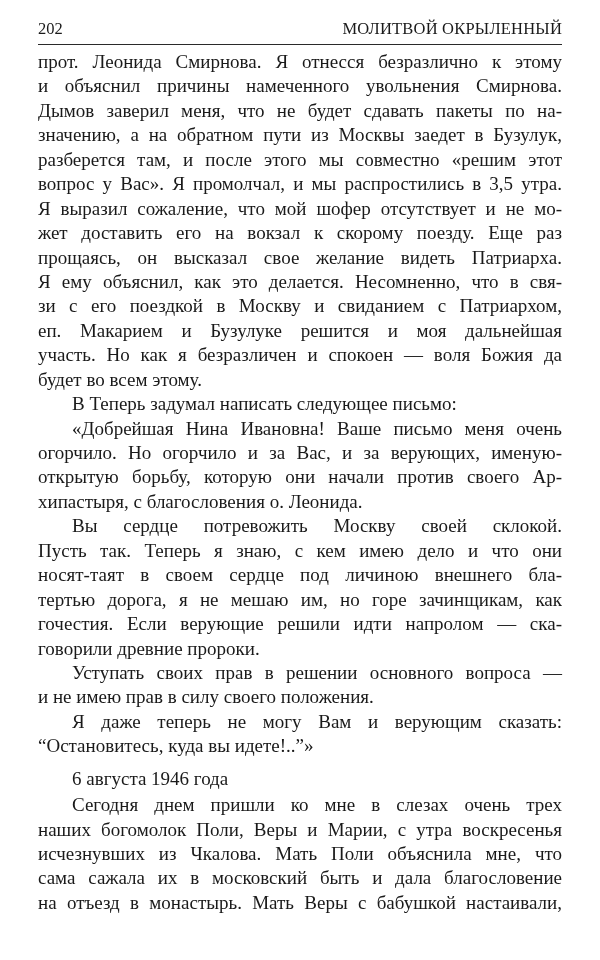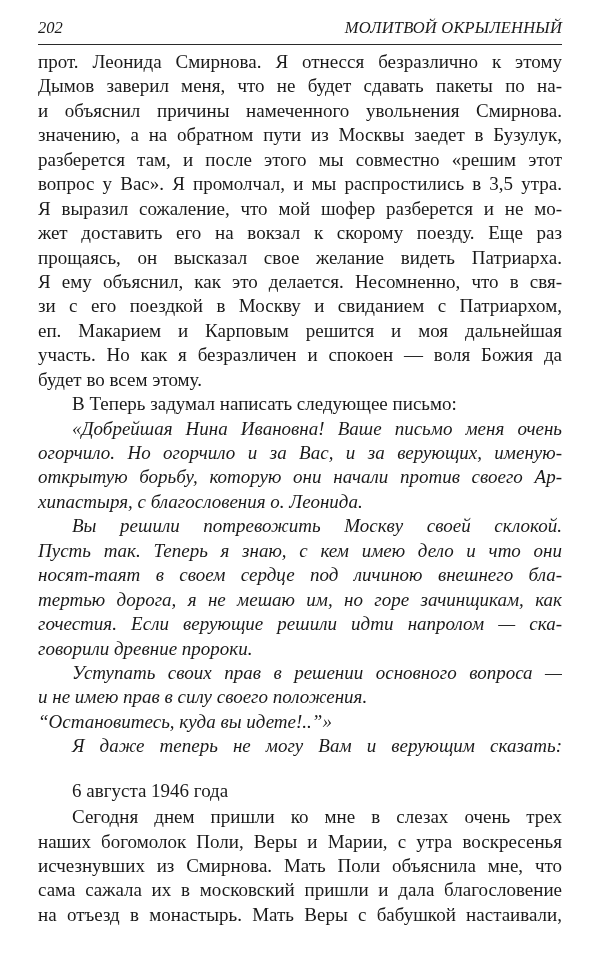--- a/index.html
+++ b/index.html
@@ -1,95 +1,95 @@
 <!DOCTYPE html>
 <html><head>
 <meta charset="utf-8">
 <style>
   html, body { margin:0; padding:0; background:#ffffff; }
   body { width:600px; height:960px; overflow:hidden; position:relative;
          font-family:"Liberation Serif","DejaVu Serif",serif; color:#1a1a1a; }
   .page { position:absolute; left:38px; top:18px; width:524px; }
-  .running-head { display:flex; justify-content:space-between; align-items:flex-start;
-                  font-size:16.5px; line-height:20px; height:22px;font-style:italic; }
+  .running-head { display:flex; justify-content:space-between; align-items:center;
+                  font-size:16.5px; line-height:20px; height:22px; }
   .running-head .num { letter-spacing:0; }
   .running-head .title { letter-spacing:0.2px; }
   .rule { border-top:1.6px solid #2a2a2a; margin-top:4px; }
   .body { margin-top:5px; font-size:19px; line-height:24.45px; }
   .line { display:block; white-space:nowrap; text-align:justify; text-align-last:justify; height:24.45px; overflow:visible; }
   .line.last { text-align-last:left; }
   .indent { padding-left:34px; }
-  .it { font-style:italic; }
-  .date { margin-top:20px; margin-bottom:2px; }
+  .it { }
+  .date { margin-top:8px; margin-bottom:2px; }
 </style>
 </head>
 <body>
 
 <div class="page">
   <div class="running-head">
     <span class="num">202</span>
     <span class="title">МОЛИТВОЙ ОКРЫЛЕННЫЙ</span>
   </div>
   <div class="rule"></div>
 
   <div class="body">
 
     <div>
       <span class="line">прот. Леонида Смирнова. Я отнесся безразлично к этому</span>
+      <span class="line">и объяснил причины намеченного увольнения Смирнова.</span>
       <span class="line">Дымов заверил меня, что не будет сдавать пакеты по на-</span>
-      <span class="line">и объяснил причины намеченного увольнения Смирнова.</span>
       <span class="line">значению, а на обратном пути из Москвы заедет в Бузулук,</span>
       <span class="line">разберется там, и после этого мы совместно «решим этот</span>
       <span class="line">вопрос у Вас». Я промолчал, и мы распростились в 3,5 утра.</span>
-      <span class="line">Я выразил сожаление, что мой шофер разберется и не мо-</span>
+      <span class="line">Я выразил сожаление, что мой шофер отсутствует и не мо-</span>
       <span class="line">жет доставить его на вокзал к скорому поезду. Еще раз</span>
       <span class="line">прощаясь, он высказал свое желание видеть Патриарха.</span>
       <span class="line">Я ему объяснил, как это делается. Несомненно, что в свя-</span>
       <span class="line">зи с его поездкой в Москву и свиданием с Патриархом,</span>
-      <span class="line">еп. Макарием и Карповым решится и моя дальнейшая</span>
+      <span class="line">еп. Макарием и Бузулуке решится и моя дальнейшая</span>
       <span class="line">участь. Но как я безразличен и спокоен — воля Божия да</span>
       <span class="line last">будет во всем этому.</span>
     </div>
 
     <div>
       <span class="line last indent">В Теперь задумал написать следующее письмо:</span>
     </div>
 
     <div class="it">
       <span class="line indent">«Добрейшая Нина Ивановна! Ваше письмо меня очень</span>
       <span class="line">огорчило. Но огорчило и за Вас, и за верующих, именую-</span>
       <span class="line">открытую борьбу, которую они начали против своего Ар-</span>
       <span class="line last">хипастыря, с благословения о. Леонида.</span>
     </div>
 
     <div class="it">
-      <span class="line indent">Вы решили потревожить Москву своей склокой.</span>
+      <span class="line indent">Вы сердце потревожить Москву своей склокой.</span>
       <span class="line">Пусть так. Теперь я знаю, с кем имею дело и что они</span>
       <span class="line">носят-таят в своем сердце под личиною внешнего бла-</span>
       <span class="line">тертью дорога, я не мешаю им, но горе зачинщикам, как</span>
       <span class="line">гочестия. Если верующие решили идти напролом — ска-</span>
       <span class="line last">говорили древние пророки.</span>
     </div>
 
     <div class="it">
       <span class="line indent">Уступать своих прав в решении основного вопроса —</span>
       <span class="line last">и не имею прав в силу своего положения.</span>
     </div>
 
     <div class="it">
+      <span class="line indent">Я даже теперь не могу Вам и верующим сказать:</span>
       <span class="line last">“Остановитесь, куда вы идете!..”»</span>
-      <span class="line indent">Я даже теперь не могу Вам и верующим сказать:</span>
     </div>
 
     <div class="date">
       <span class="line last indent">6 августа 1946 года</span>
     </div>
 
     <div>
       <span class="line indent">Сегодня днем пришли ко мне в слезах очень трех</span>
       <span class="line">наших богомолок Поли, Веры и Марии, с утра воскресенья</span>
-      <span class="line">исчезнувших из Смирнова. Мать Поли объяснила мне, что</span>
-      <span class="line">сама сажала их в московский пришли и дала благословение</span>
+      <span class="line">исчезнувших из Чкалова. Мать Поли объяснила мне, что</span>
+      <span class="line">сама сажала их в московский быть и дала благословение</span>
       <span class="line">на отъезд в монастырь. Мать Веры с бабушкой настаивали,</span>
 
     </div>
   </div>
 </div>
 
 </body></html>

